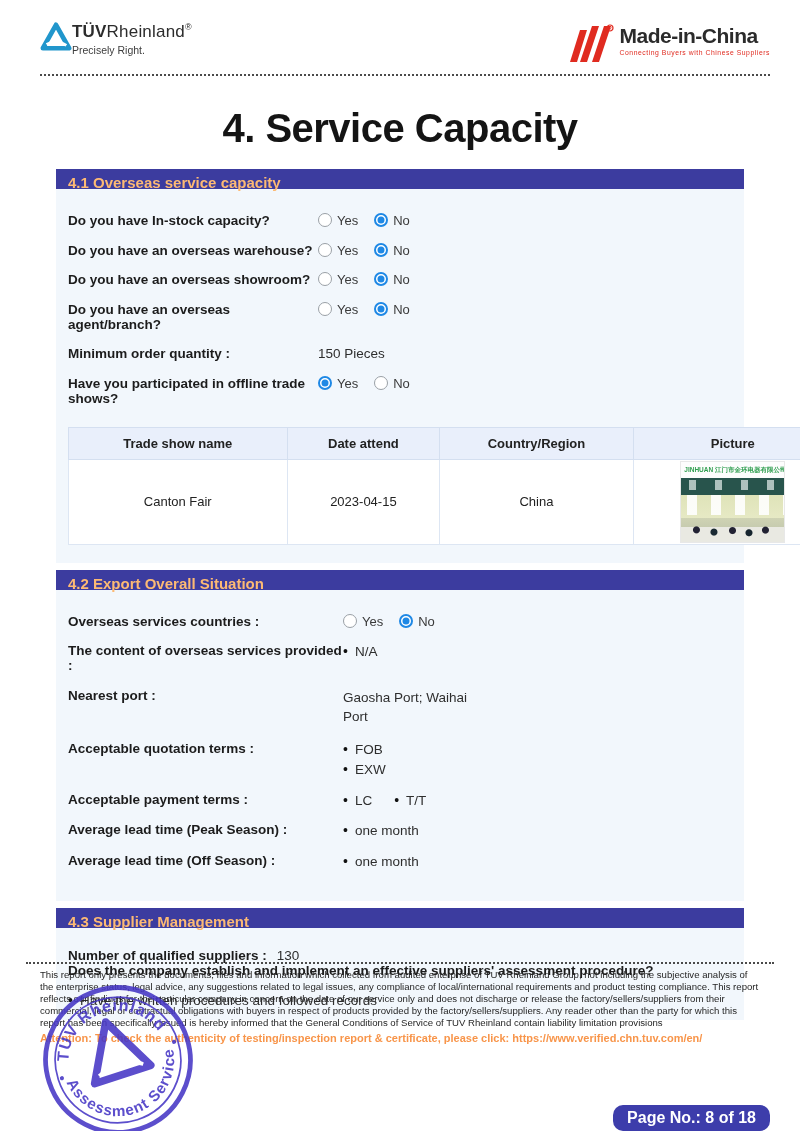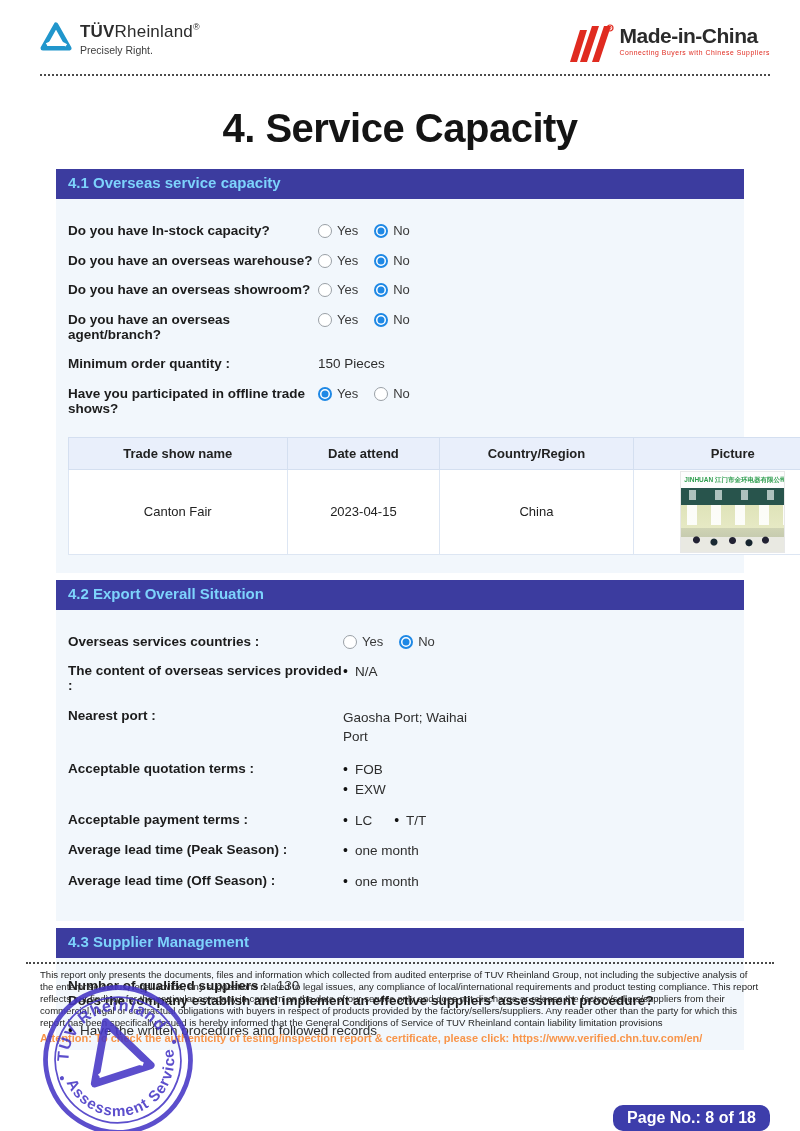--- a/index.html
+++ b/index.html
@@ -3,50 +3,50 @@
 <meta charset="utf-8">
 <style>
   * { margin:0; padding:0; box-sizing:border-box; }
   html,body { background:#fff; }
   body { font-family:"Liberation Sans", sans-serif; }
   .page { position:relative; width:800px; height:1131px; margin:0 auto; background:#fff; overflow:hidden; }
 
   
   .page-header { display:flex; justify-content:space-between; align-items:flex-start;
     margin:22px 30px 0 40px; padding:0 0 10px 0; border-bottom:2px dotted #4a4a4a; }
-  .tuv-logo { display:flex; align-items:flex-start; gap:8px; }
+  .tuv-logo { display:flex; align-items:flex-start; }
   .tuv-tri { width:32px; height:30px; flex:0 0 auto; }
   .tuv-text-col { display:flex; flex-direction:column; }
   .tuv-brand { font-size:17px; color:#2c2c2c; letter-spacing:0.2px; }
   .tuv-brand b { font-weight:bold; }
   .tuv-reg { font-size:9px; vertical-align:super; }
   .tuv-tagline { font-size:10.5px; color:#3d3d3d; margin-top:2px; }
   .mic-logo { display:flex; align-items:flex-start; gap:6px; margin-top:2px; }
   .mic-m { width:46px; height:40px; flex:0 0 auto; }
   .mic-text-col { display:flex; flex-direction:column; }
   .mic-name { font-size:21px; font-weight:bold; color:#2b2b2b; letter-spacing:-0.5px; }
   .mic-tagline { font-size:6.8px; color:#e02b20; letter-spacing:0.55px; margin-top:1px; }
 
   
   .doc-title { text-align:center; font-size:40px; font-weight:bold; color:#141414;
     letter-spacing:-0.5px; margin:30px 0 18px 0; }
 
   
   .content { width:688px; margin:0 auto; }
-  .sec-bar { background:#3c3c9f; color:#7dd3fc; font-size:15px; font-weight:bold;
-    height:30px; line-height:27px; padding:0 12px; }
+  .sec-bar { background:#3c3c9f; color:#fdba74; font-size:15px; font-weight:bold;
+    height:20px; line-height:27px; padding:0 12px; }
   .panel { background:#f2f7fc; padding:24px 12px 18px 12px; }
   .qrow { display:flex; align-items:flex-start; margin-bottom:14.5px; font-size:13.5px; }
   .qlabel { flex:0 0 250px; font-weight:bold; color:#1c1c1c; }
   .panel2 .qlabel { flex:0 0 275px; }
   .qvalue { color:#2e2e2e; font-weight:normal; }
 
   
   .rgroup { display:flex; align-items:center; gap:16px; }
-  .ropt { display:flex; align-items:flex-end; gap:5px; cursor:pointer; }
+  .ropt { display:flex; align-items:flex-start; gap:5px; cursor:pointer; }
   .rc { width:14px; height:14px; border-radius:50%; background:#fff;
     border:1.5px solid #9aa0a6; position:relative; display:inline-block; }
   .rc.sel { border:2px solid #1e88e5; }
   .rc.sel::after { content:""; position:absolute; left:50%; top:50%; width:7px; height:7px;
     transform:translate(-50%,-50%); border-radius:50%; background:#1e88e5; }
   .rlabel { font-size:13px; color:#3a3a3a; font-weight:normal; }
 
   
   .bullets { display:flex; flex-direction:column; gap:4px; color:#2e2e2e; }
   .bullets.inline { flex-direction:row; gap:22px; }

